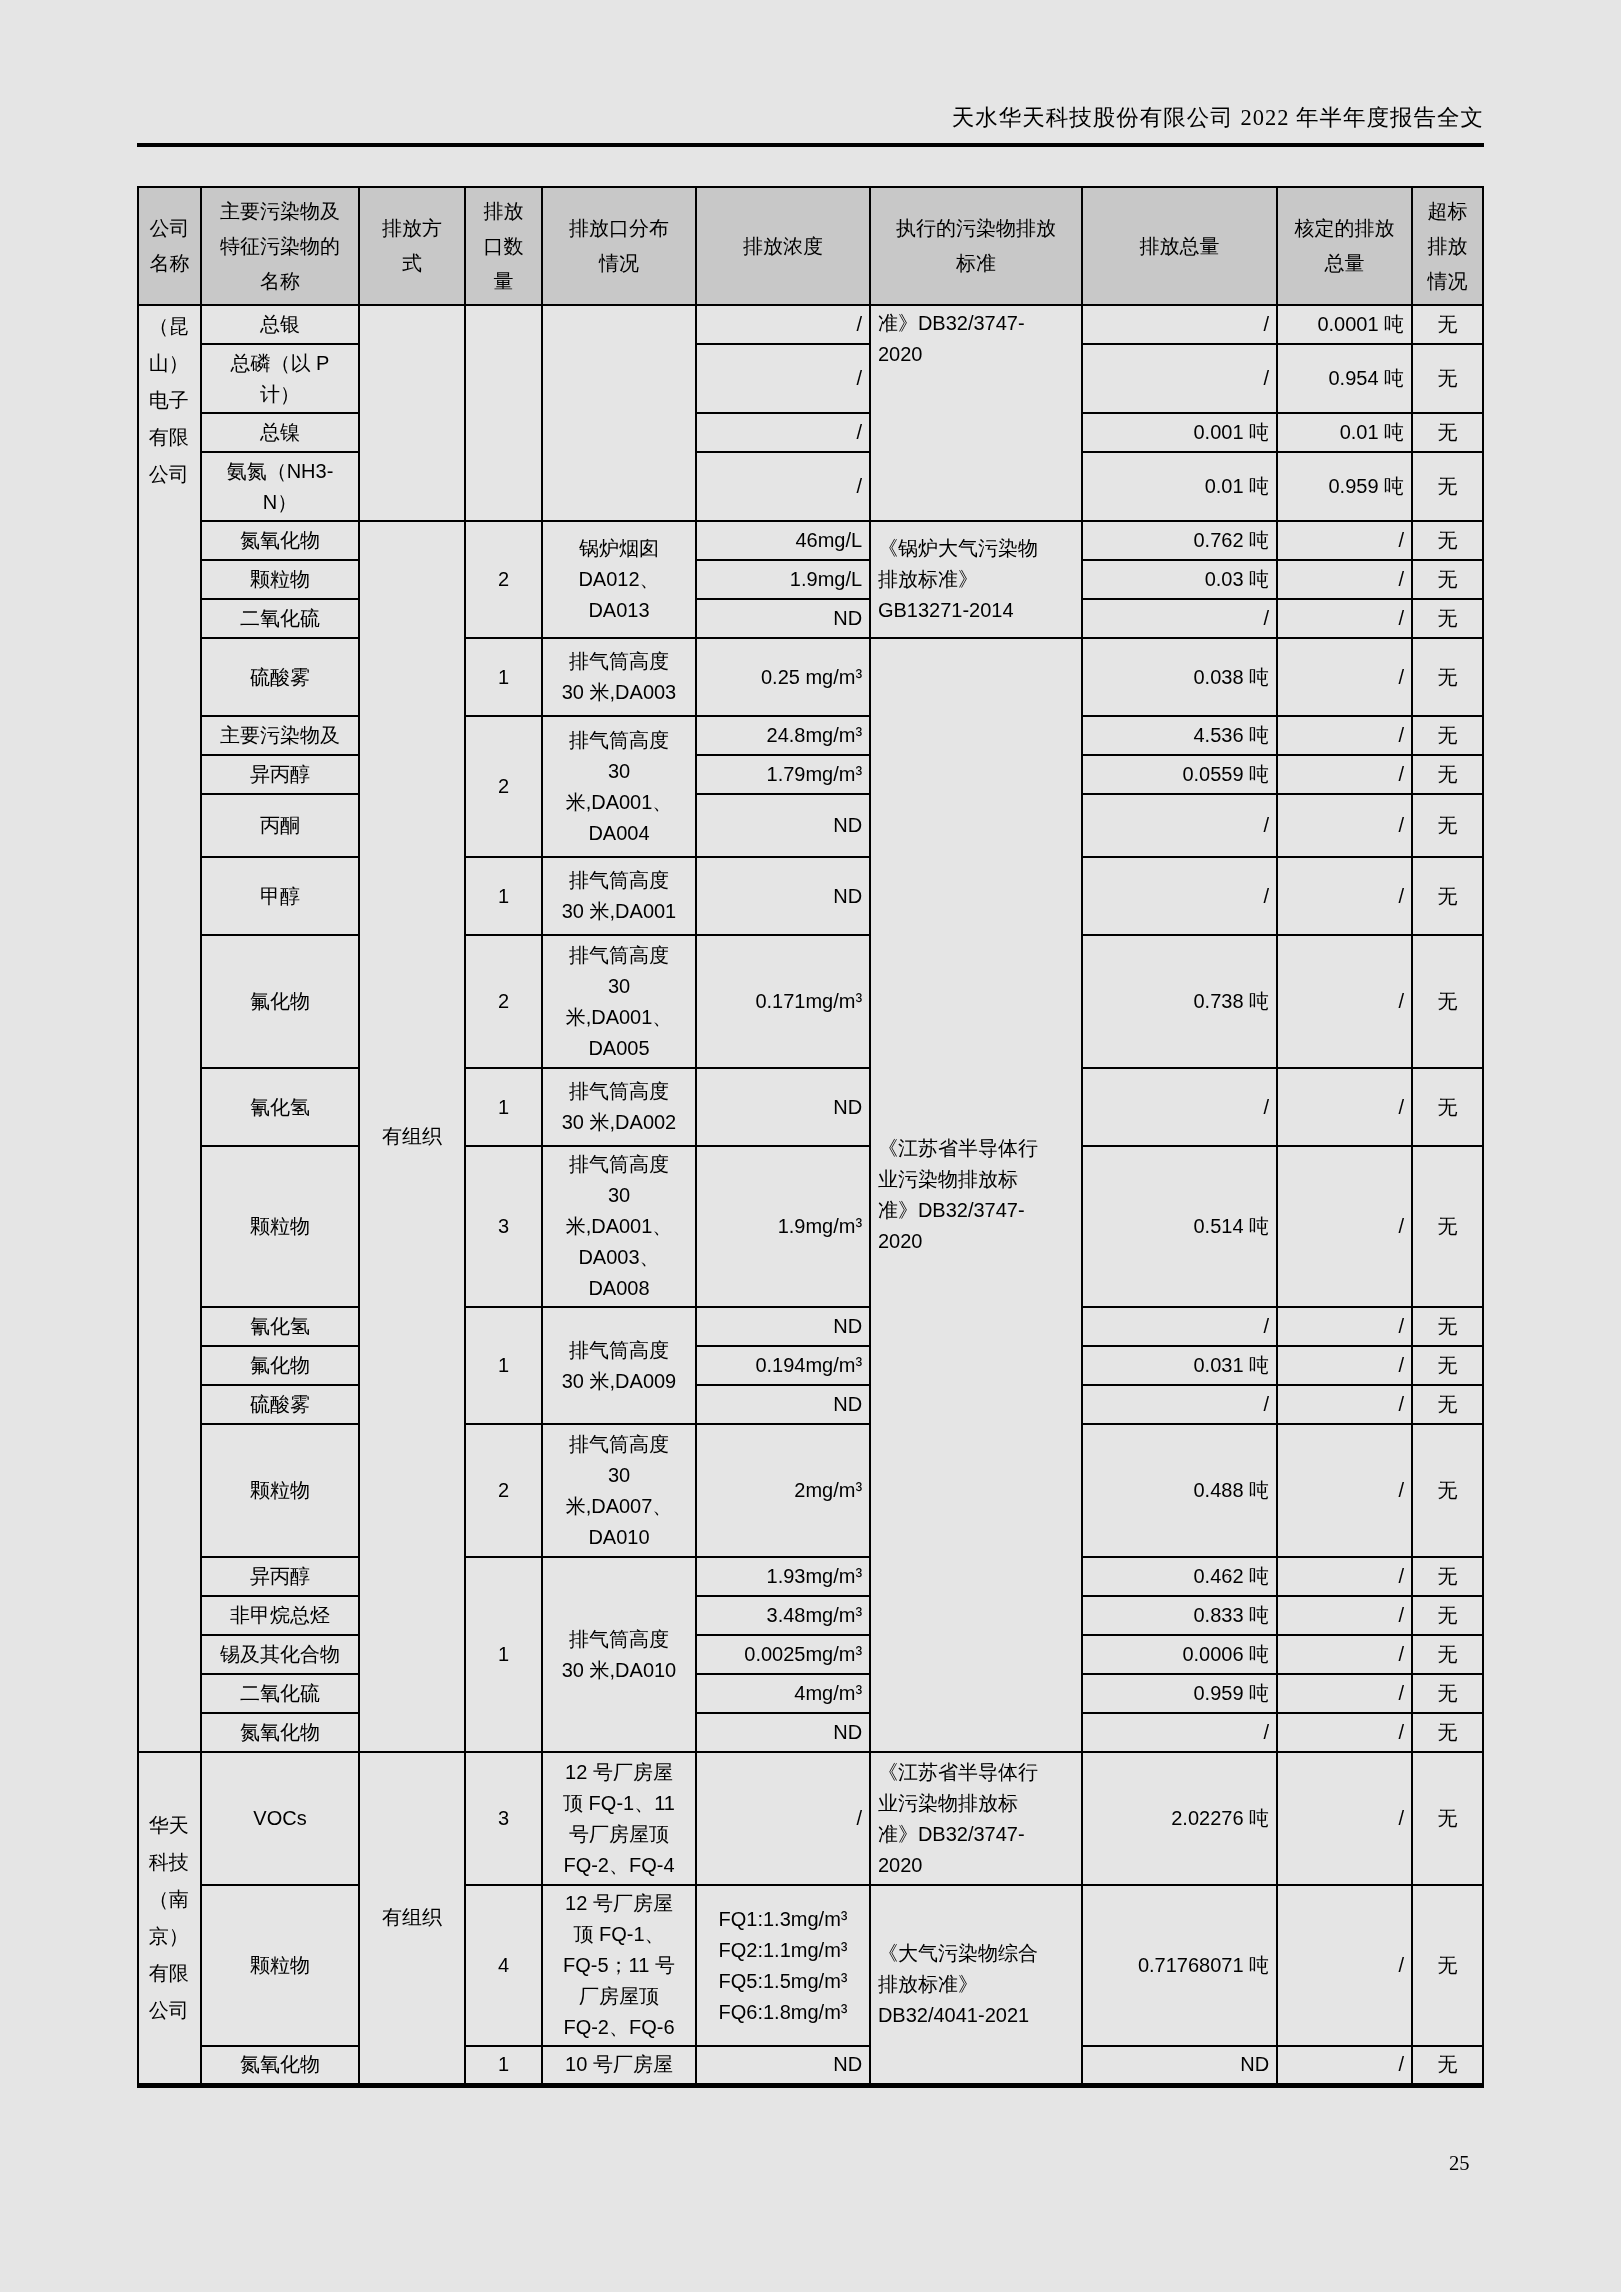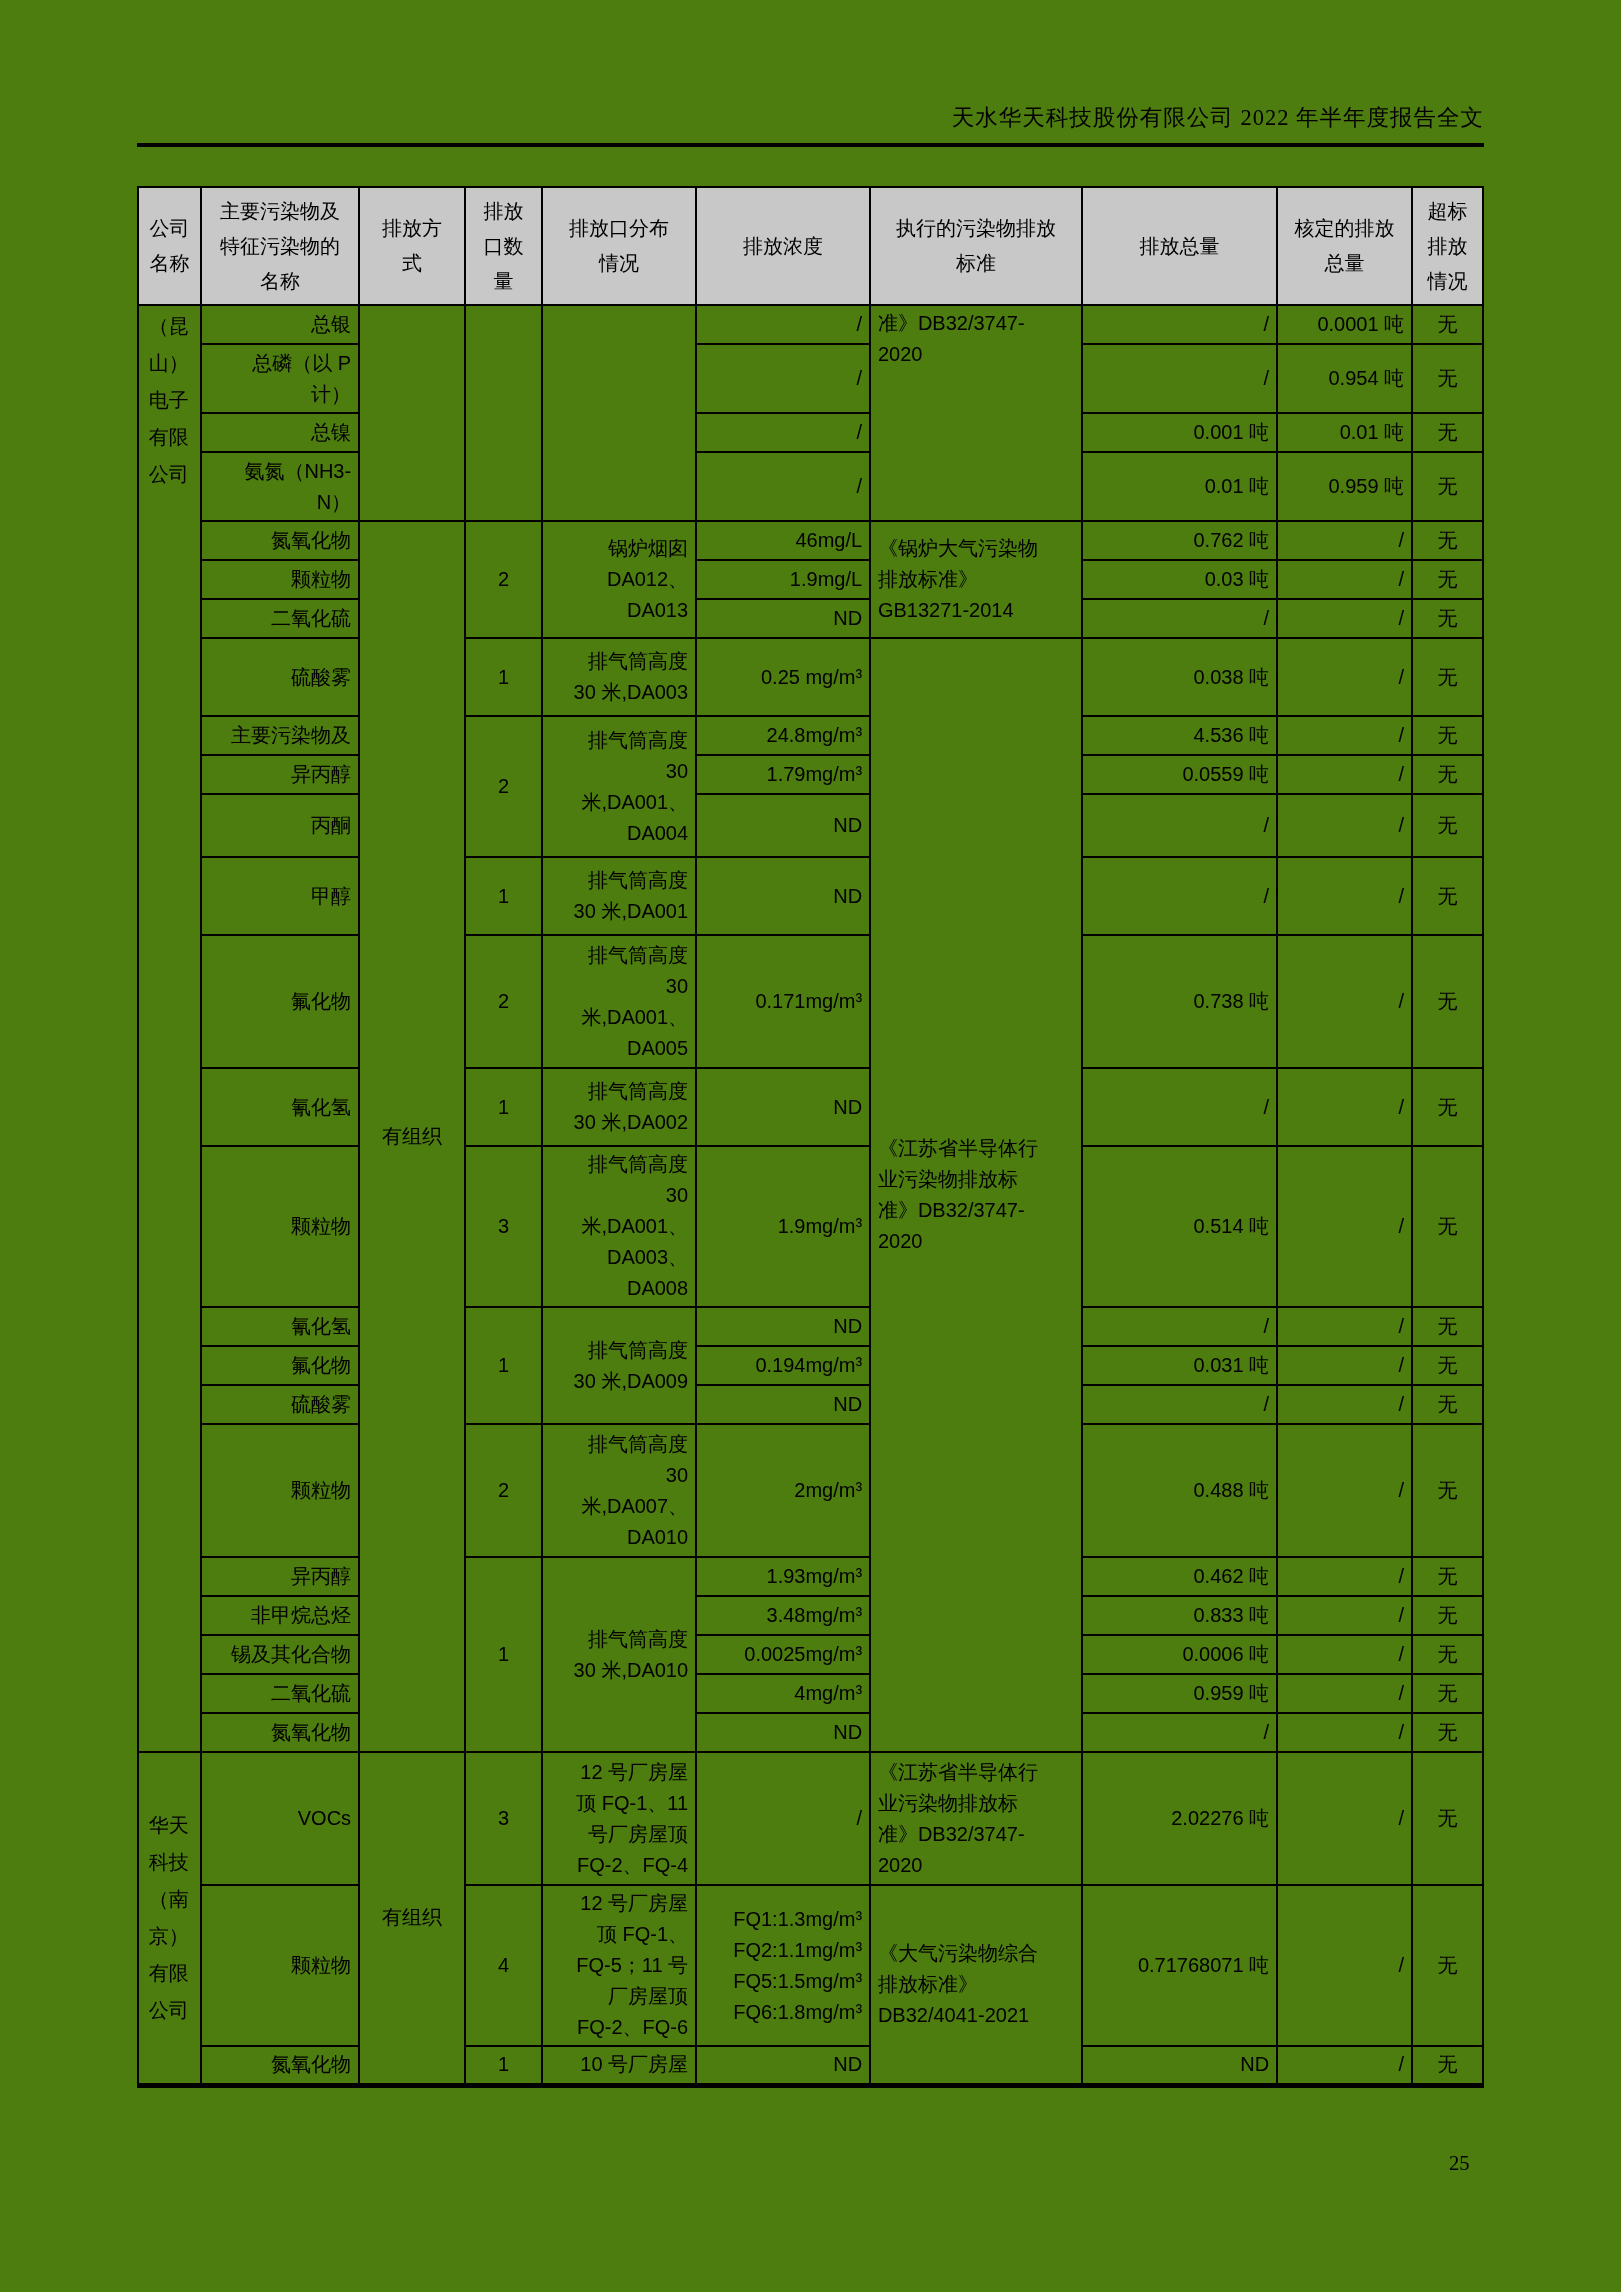--- a/index.html
+++ b/index.html
@@ -1,17 +1,17 @@
 <!DOCTYPE html>
 <html><head>
 <meta charset="utf-8">
 <style>
   html,body { margin:0; padding:0; background:#ffffff; }
   .page {
-    position:relative; width:1621px; height:2293px; background:#4d7c0f;
+    position:relative; width:1621px; height:2293px; background:#e5e5e5;
     font-family:"Liberation Sans", sans-serif; color:#000; overflow:hidden;
   }
   .doc-header {
     position:absolute; top:102px; left:137px; width:1347px;
     text-align:right; font-size:22.5px; letter-spacing:1px;
     font-family:"Liberation Serif", serif; color:#000;
   }
   .header-rule {
     position:absolute; top:143px; left:137px; width:1347px;
     height:0; border-top:4.9px solid #000;
@@ -24,21 +24,21 @@
   }
   .emissions th, .emissions td {
     border:2px solid #000; border-top-width:2.9px; border-bottom-width:2.9px;
     white-space:pre-line; overflow:hidden;
     padding:2px 6.9px; line-height:31px; vertical-align:middle;
   }
   .emissions th {
     background:#c8c8c8; font-weight:normal; text-align:center;
     line-height:35px; padding:3.9px 2px;
   }
-  td.left   { text-align:right; }
+  td.left   { text-align:center; }
   td.right  { text-align:right; }
   td.center { text-align:center; }
   td.vtop   { vertical-align:top; }
   td.company { text-align:left; padding-left:9.8px; line-height:37px; }
   td.std { text-align:left; }
   .page-number {
     position:absolute; left:1433px; top:2152px; font-size:20.6px;
     font-family:"Liberation Serif", serif;
     margin-left:16px;
   }

